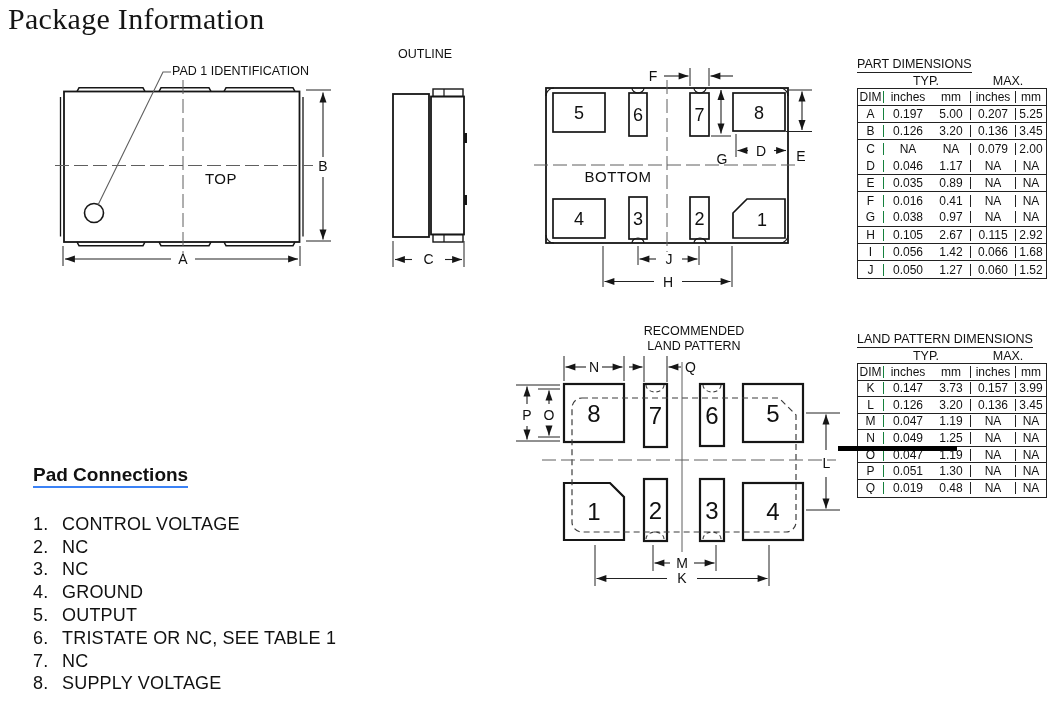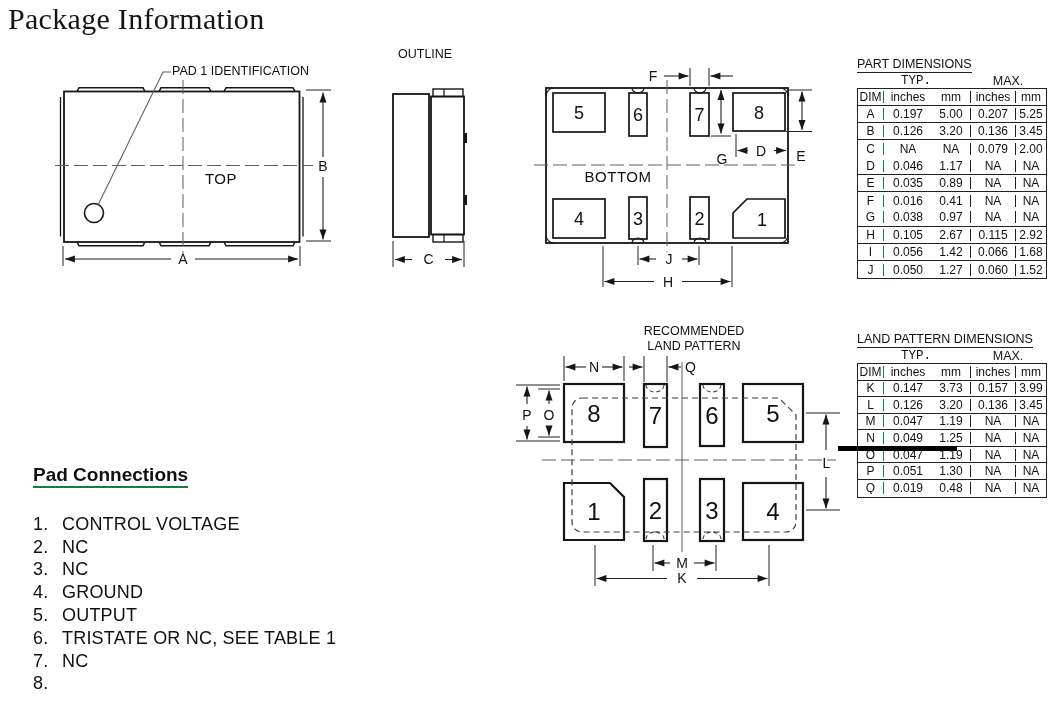--- a/index.html
+++ b/index.html
@@ -21,37 +21,37 @@
   .view{font-size:15px;text-anchor:middle;letter-spacing:.5px;}
   .callout{font-size:12.5px;}
   .smallt{font-size:12.5px;text-anchor:middle;}
   .pn{font-size:18px;text-anchor:middle;}
   .pl{font-size:24px;text-anchor:middle;}
   
   .dimtable{position:absolute;width:192px;color:#111;}
   .ttitle span{font-size:12.5px;border-bottom:1.2px solid #222;padding-bottom:1px;white-space:nowrap;}
   .ttitle{height:15px;line-height:13px;margin-bottom:3px;white-space:nowrap;}
   .tgroups{position:relative;height:13px;font-size:12.5px;}
-  .tgroups .g1{position:absolute;left:44px;width:50px;text-align:left;font-family:Liberation Mono, monospace;}
+  .tgroups .g1{position:absolute;left:44px;width:50px;text-align:center;}
   .tgroups .g2{position:absolute;left:126px;width:50px;text-align:center;}
   .tgrid{border:1.2px solid #222;width:188px;margin-top:1px;}
   .trow{display:flex;align-items:center;box-sizing:border-box;}
   .part .trow{height:17.3px;}
   .land .trow{height:16.6px;}
   .trow.thead{height:16.5px;}
   .trow.rule,.trow.thead{border-bottom:1px solid #222;}
   .tcell{box-sizing:border-box;text-align:center;font-size:12px;line-height:1;overflow:hidden;}
   .c0{width:26px;border-right:1px solid #15803d;}
   .c1{width:48px;}
   .c2{width:39px;border-right:1px solid #222;}
   .c3{width:45px;border-right:1px solid #222;}
   .c4{width:30px;}
   
   .padconn{position:absolute;left:33px;top:464px;width:520px;}
-  .pc-head span{font-size:19px;font-weight:bold;border-bottom:2px solid #15803d;padding-bottom:1px;}
+  .pc-head span{font-size:19px;font-weight:bold;border-bottom:2px solid #3b82f6;padding-bottom:1px;}
   .pc-head{height:23px;margin-bottom:26px;}
   .pc-item{display:flex;height:22.8px;align-items:center;font-size:18px;letter-spacing:.2px;}
   .pc-num{width:29px;flex:none;}
   .pc-note{margin-top:1px;font-size:14.5px;margin-left:3px;}
   
   .artifact{position:absolute;left:838px;top:446px;width:119px;height:5px;background:#000;z-index:9;}
 </style>
 </head>
 <body>
 
@@ -448,17 +448,18 @@
         <div class="pc-item">
           <span class="pc-num">6.</span>
           <span>TRISTATE OR NC, SEE TABLE 1</span>
         </div>
         <div class="pc-item">
           <span class="pc-num">7.</span>
           <span>NC</span>
         </div>
         <div class="pc-item">
           <span class="pc-num">8.</span>
+          <span>SUPPLY VOLTAGE</span>
         </div>
       </div>
   </div>
 
 </div>
 
 </body></html>

